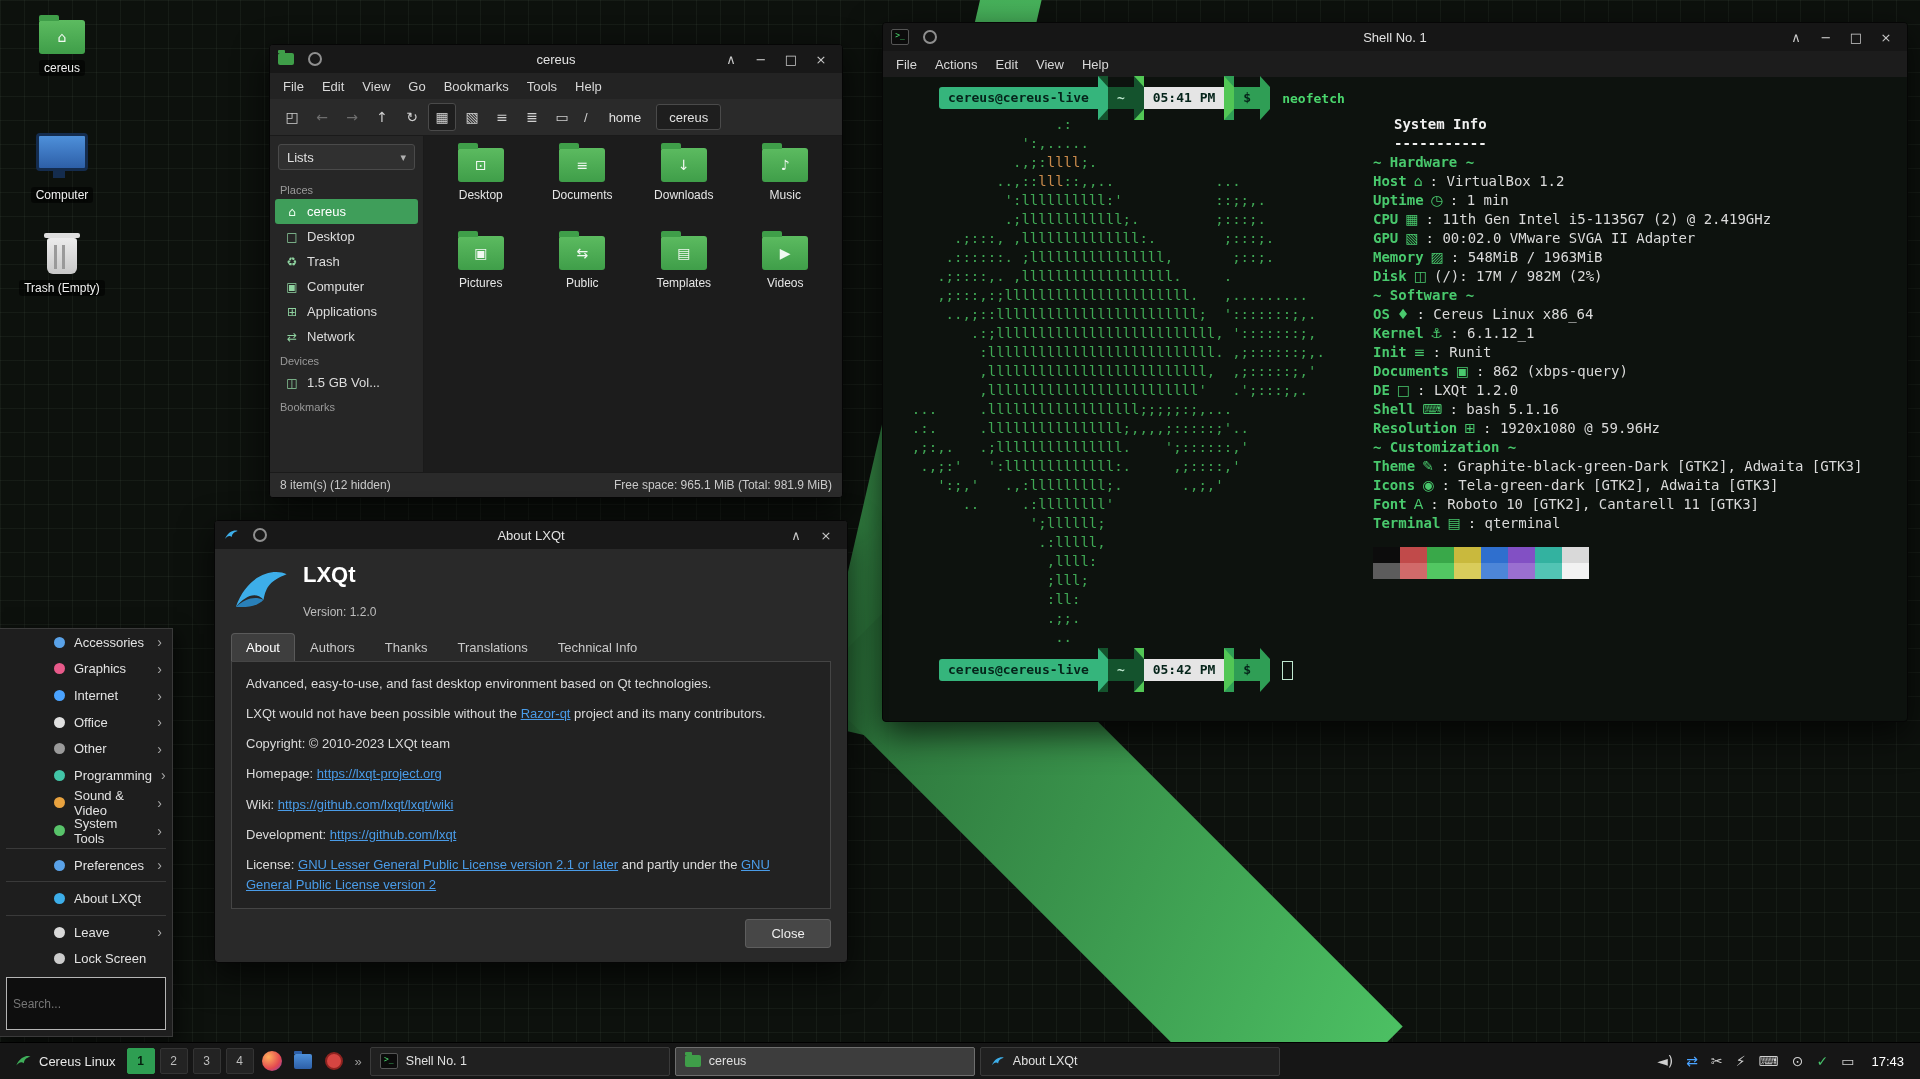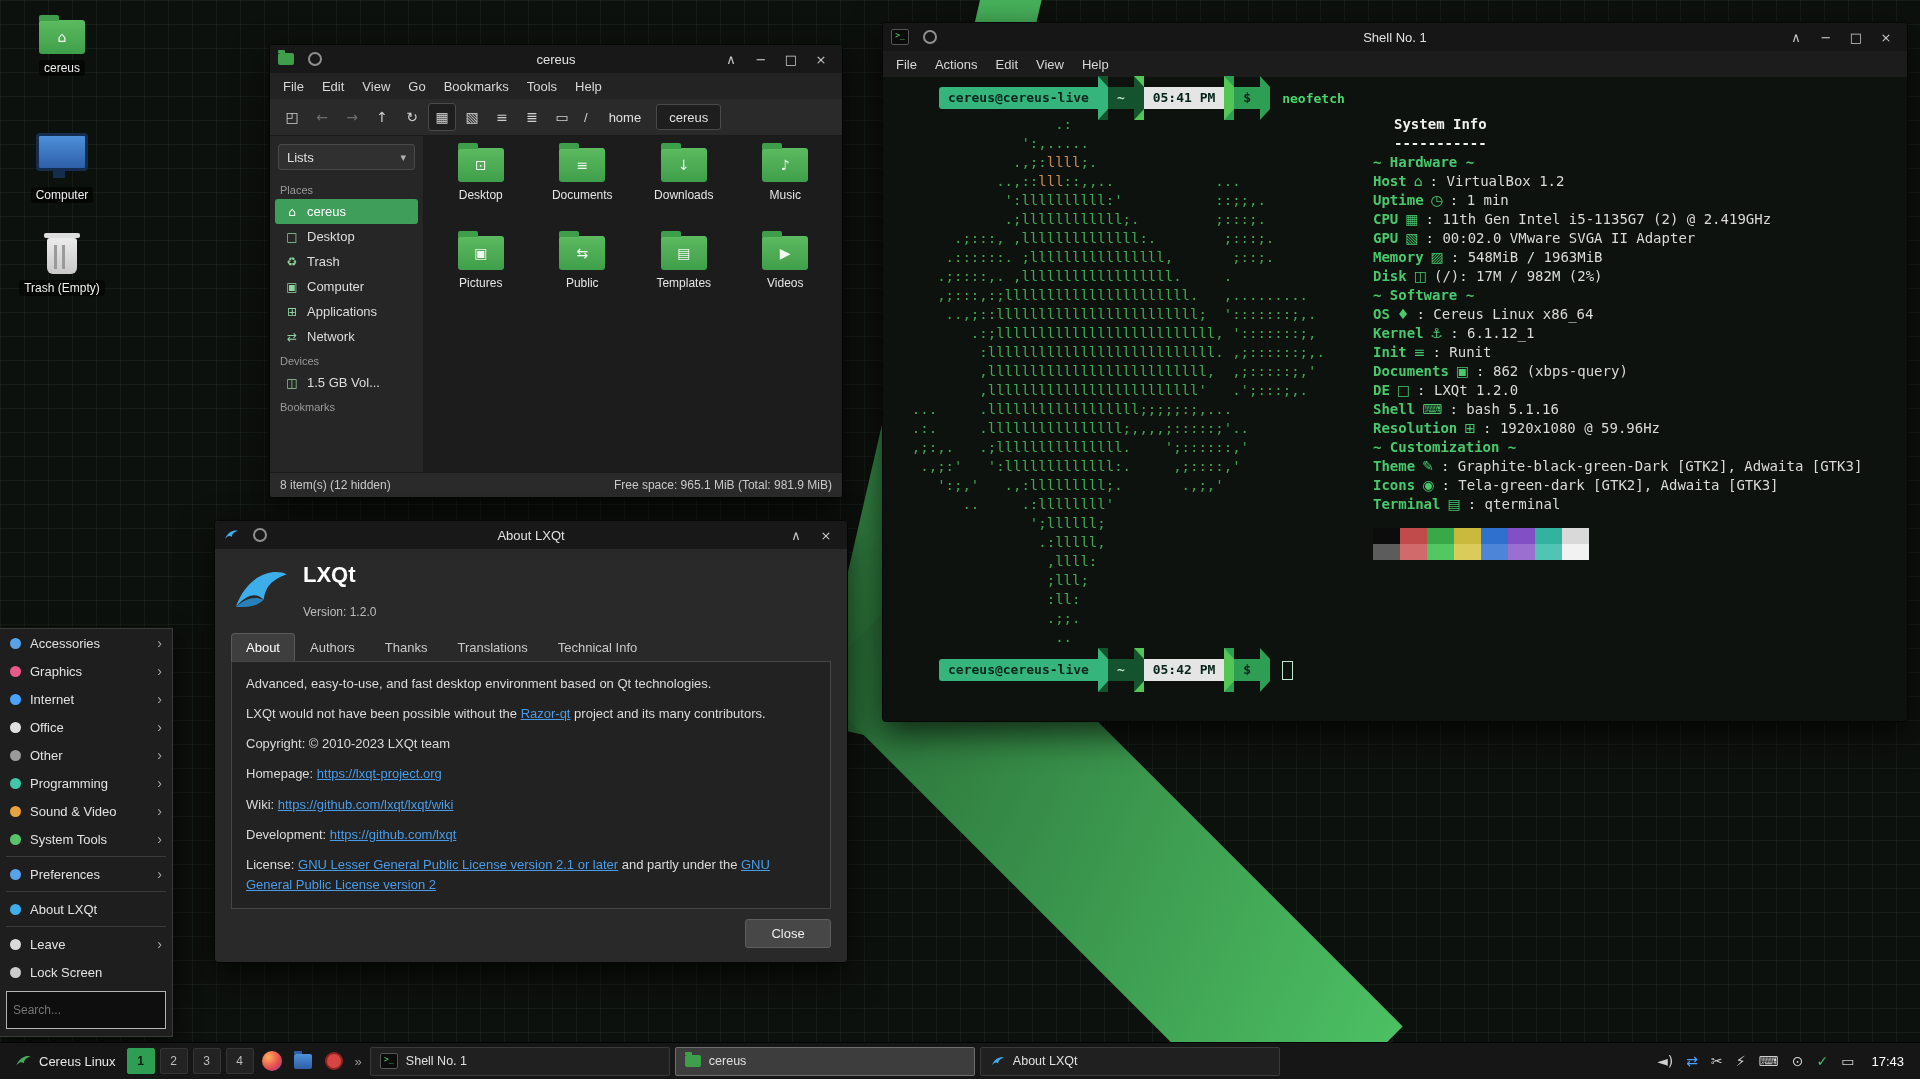--- a/index.html
+++ b/index.html
@@ -115,26 +115,26 @@
   .th{color:#49c96d;font-weight:bold;}
   .tw{color:#f0f0f0;font-weight:bold;margin-left:21px;}
   .tic{color:#49c96d;margin:0 7px;font-family:"DejaVu Sans",sans-serif;}
   #palette{margin-top:14px;}
   .pal-row{display:flex;height:16px;}
   .pal-sw{width:27px;height:16px;display:inline-block;}
 
   
   #appmenu{position:absolute;left:0;top:628px;width:172px;height:407px;z-index:30;background:#1e1e1e;
     border:1px solid #3a3a3a;border-left:none;display:flex;flex-direction:column;box-shadow:4px 6px 18px rgba(0,0,0,.6);}
-  .menu-item{height:28px;display:flex;align-items:center;gap:9px;padding:0 10px;color:#e2e2e2;font-size:13px;}
+  .menu-item{height:28px;display:flex;align-items:center;gap:9px;padding:0 10px;color:#e2e2e2;font-size:13px;margin-left:44px;}
   .menu-item .dot{width:11px;height:11px;border-radius:50%;flex:none;}
   .menu-item .chev{margin-left:auto;color:#a8a8a8;font-size:14px;}
   .menu-sep{height:1px;background:#3a3a3a;margin:3px 6px;}
   .menu-search{margin:5px 6px 6px 6px;height:22px;background:#0e0e0e;border:1px solid #b5b5b5;color:#dddddd;
-    font-size:12px;padding:7px 6px;font-family:"Liberation Sans",sans-serif;}
+    font-size:12px;padding:15px 6px;font-family:"Liberation Sans",sans-serif;}
 
   
   #taskbar{position:absolute;left:0;bottom:0;width:1920px;height:37px;background:#161616;border-top:1px solid #000;
     z-index:40;display:flex;align-items:center;gap:5px;padding:0 8px;box-sizing:border-box;}
   .tb-app{display:flex;align-items:center;gap:7px;color:#e8e8e8;font-size:13px;padding:0 6px;height:29px;}
   .ws{width:26px;height:24px;display:flex;align-items:center;justify-content:center;font-size:12px;
     background:#232323;color:#bdbdbd;border:1px solid #343434;border-radius:2px;}
   .ws.active{background:#2e9e52;color:#06210f;border-color:#2e9e52;font-weight:bold;}
   .launch{width:26px;height:26px;display:flex;align-items:center;justify-content:center;}
   .ico-ff{width:20px;height:20px;border-radius:50%;background:radial-gradient(circle at 32% 30%,#ffb05c,#e34850 60%,#7542c4);}
@@ -425,20 +425,21 @@
         <div class="trow"><span class="tk">OS</span><span class="tic">♦</span><span class="tv">: Cereus Linux x86_64</span></div>
         <div class="trow"><span class="tk">Kernel</span><span class="tic">⚓</span><span class="tv">: 6.1.12_1</span></div>
         <div class="trow"><span class="tk">Init</span><span class="tic">≡</span><span class="tv">: Runit</span></div>
         <div class="trow"><span class="tk">Documents</span><span class="tic">▣</span><span class="tv">: 862 (xbps-query)</span></div>
         <div class="trow"><span class="tk">DE</span><span class="tic">□</span><span class="tv">: LXQt 1.2.0</span></div>
         <div class="trow"><span class="tk">Shell</span><span class="tic">⌨</span><span class="tv">: bash 5.1.16</span></div>
         <div class="trow"><span class="tk">Resolution</span><span class="tic">⊞</span><span class="tv">: 1920x1080 @ 59.96Hz</span></div>
         <div class="trow th">~ Customization ~</div>
         <div class="trow"><span class="tk">Theme</span><span class="tic">✎</span><span class="tv">: Graphite-black-green-Dark [GTK2], Adwaita [GTK3]</span></div>
         <div class="trow"><span class="tk">Icons</span><span class="tic">◉</span><span class="tv">: Tela-green-dark [GTK2], Adwaita [GTK3]</span></div>
+        <div class="trow"><span class="tk">Font</span><span class="tic">A</span><span class="tv">: Roboto 10 [GTK2], Cantarell 11 [GTK3]</span></div>
         <div class="trow"><span class="tk">Terminal</span><span class="tic">▤</span><span class="tv">: qterminal</span></div>
         <div id="palette">
             <div class="pal-row">
               <span class="pal-sw" style="background: rgb(12, 12, 12);"></span>
               <span class="pal-sw" style="background: rgb(193, 74, 74);"></span>
               <span class="pal-sw" style="background: rgb(57, 168, 73);"></span>
               <span class="pal-sw" style="background: rgb(201, 185, 61);"></span>
               <span class="pal-sw" style="background: rgb(47, 111, 206);"></span>
               <span class="pal-sw" style="background: rgb(130, 80, 196);"></span>
               <span class="pal-sw" style="background: rgb(51, 178, 160);"></span>

